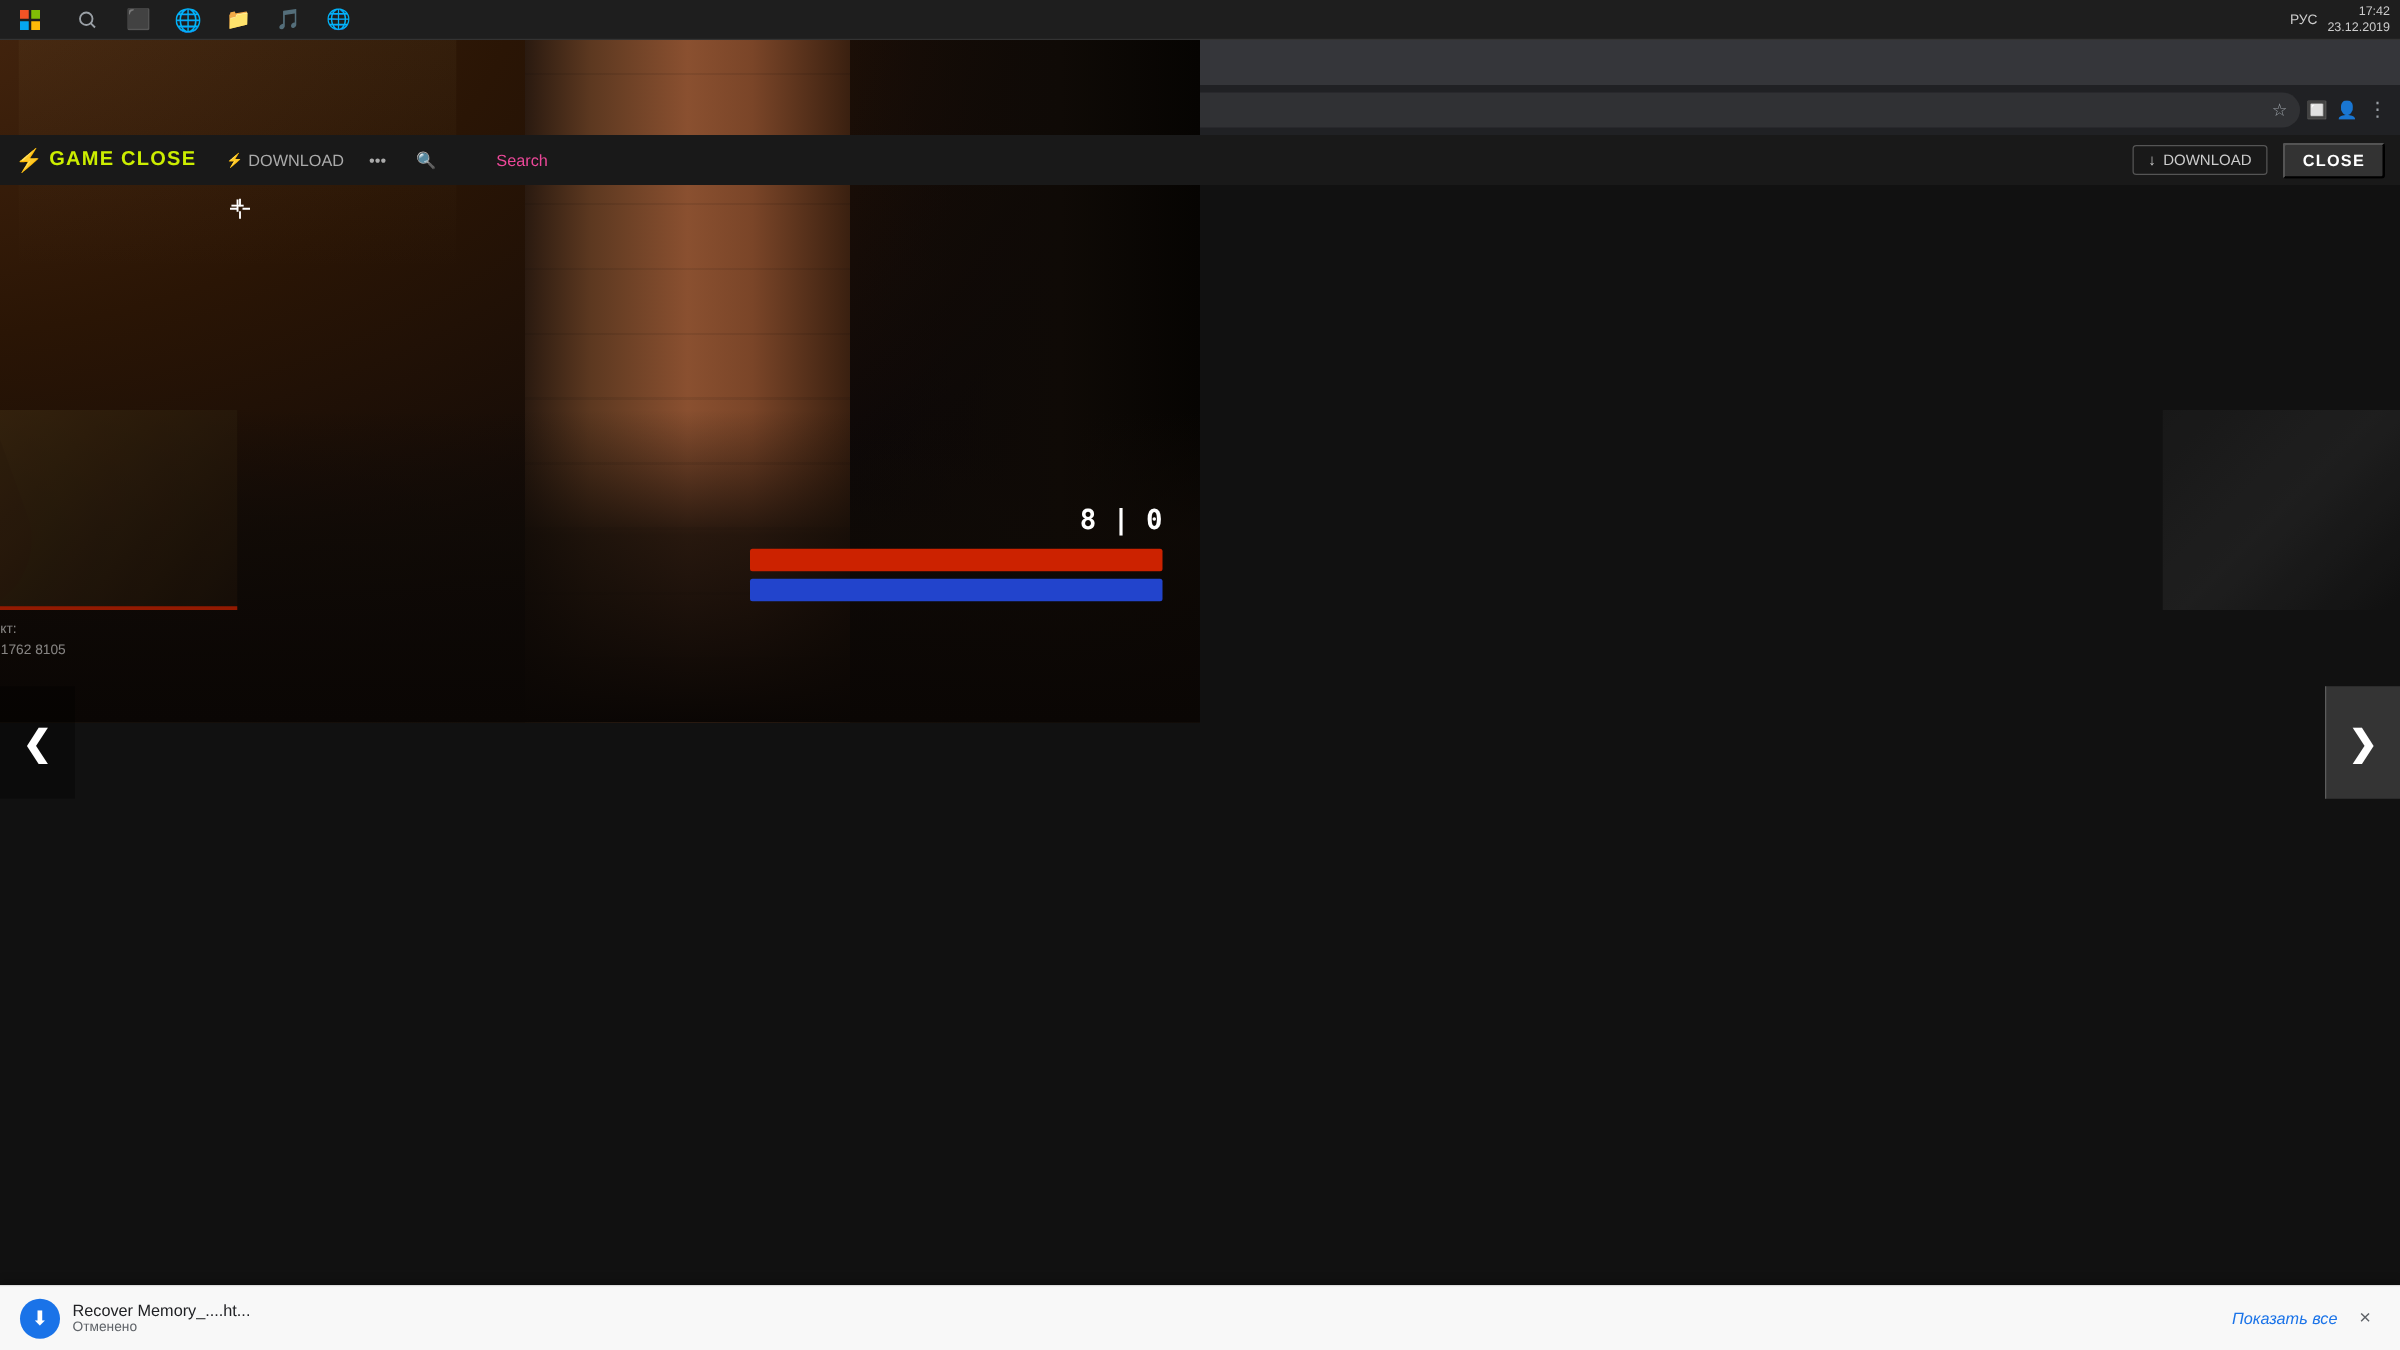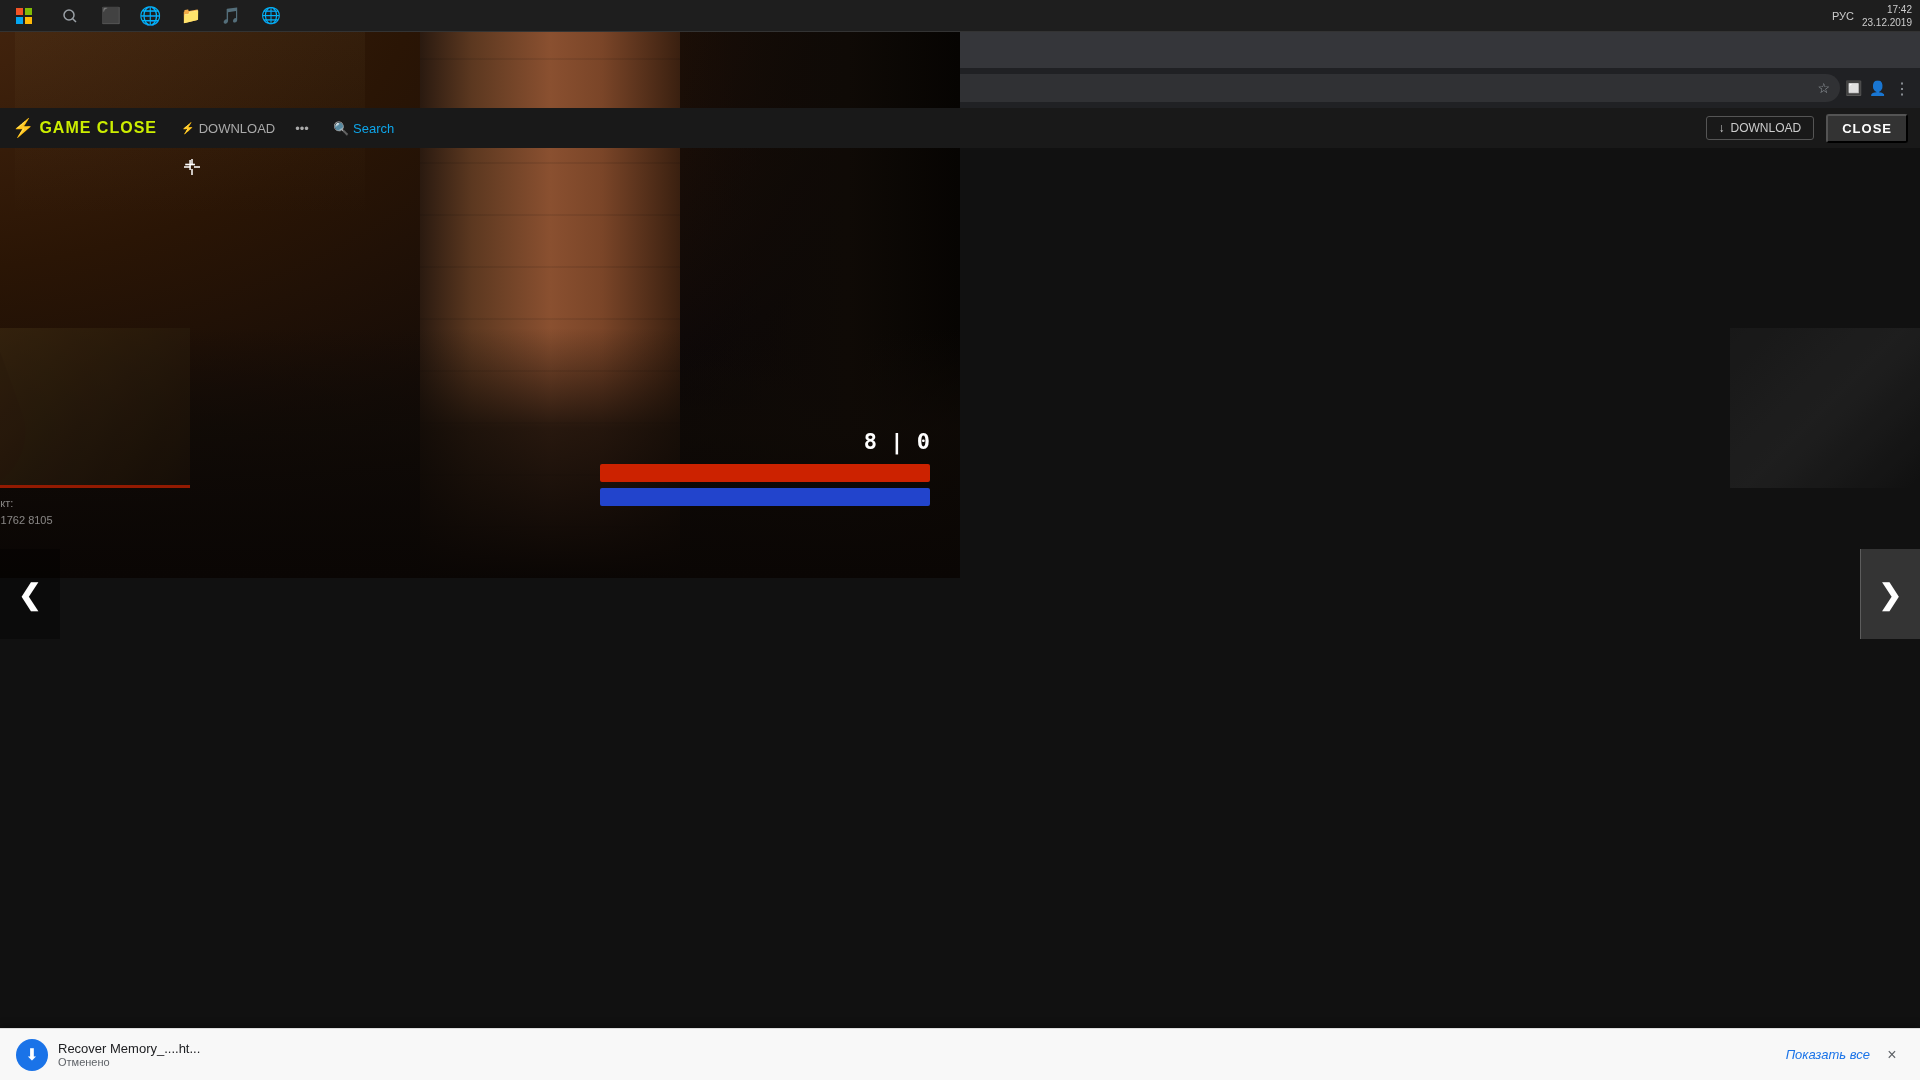--- a/index.html
+++ b/index.html
@@ -187,21 +187,21 @@
     <div class="gj-nav-item">
       <span class="icon">⚡</span>
       <span>DOWNLOAD</span>
     </div>
     <div class="gj-nav-item">
       <span>•••</span>
     </div>
   </div>
   <div class="gj-search">
     <span>🔍</span>
-    <span style="color:#0ea5e9;">Search</span>
+    <span style="color:#ec4899;margin-left:44px;">Search</span>
   </div>
   <div class="gj-right">
     <button class="gj-download-btn">
       <span>↓</span>
       <span>DOWNLOAD</span>
     </button>
     <button class="gj-close-btn">CLOSE</button>
   </div>
 </div>
 
@@ -238,21 +238,21 @@
 
     <div class="crosshair" style="position:absolute;left:50%;top:52%;transform:translate(-50%,-50%);">
       <svg width="24" height="24" viewBox="0 0 24 24">
         <line x1="12" y1="4" x2="12" y2="10" stroke="white" stroke-width="1.5"></line>
         <line x1="12" y1="14" x2="12" y2="20" stroke="white" stroke-width="1.5"></line>
         <line x1="4" y1="12" x2="10" y2="12" stroke="white" stroke-width="1.5"></line>
         <line x1="14" y1="12" x2="20" y2="12" stroke="white" stroke-width="1.5"></line>
       </svg>
     </div>
 
-    <div class="hud" style="position:absolute;bottom:72px;right:30px;">
+    <div class="hud" style="position:absolute;bottom:97px;right:30px;">
       <div class="hud-score" style="color:white;font-size:22px;font-weight:bold;text-align:right;margin-bottom:10px;font-family:monospace;">8 | 0</div>
       <div class="health-bar" style="width:330px;height:18px;background:#cc2200;border-radius:2px;margin-bottom:6px;"></div>
       <div class="armor-bar" style="width:330px;height:18px;background:#2244cc;border-radius:2px;"></div>
     </div>
 
     <div class="support-text" style="position:absolute;bottom:50px;left:490px;">
       <div>Поддержать проект:</div>
       <div>Карта: 4090 4943 1762 8105</div>
     </div>
 

